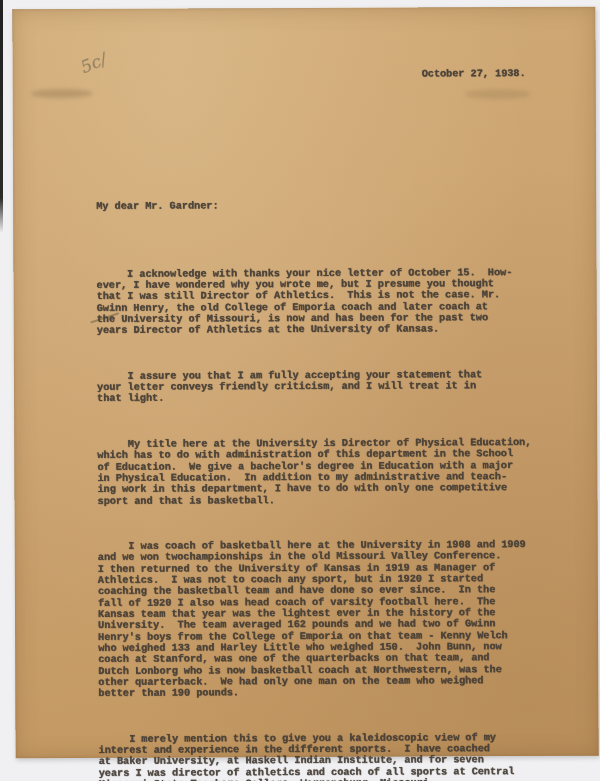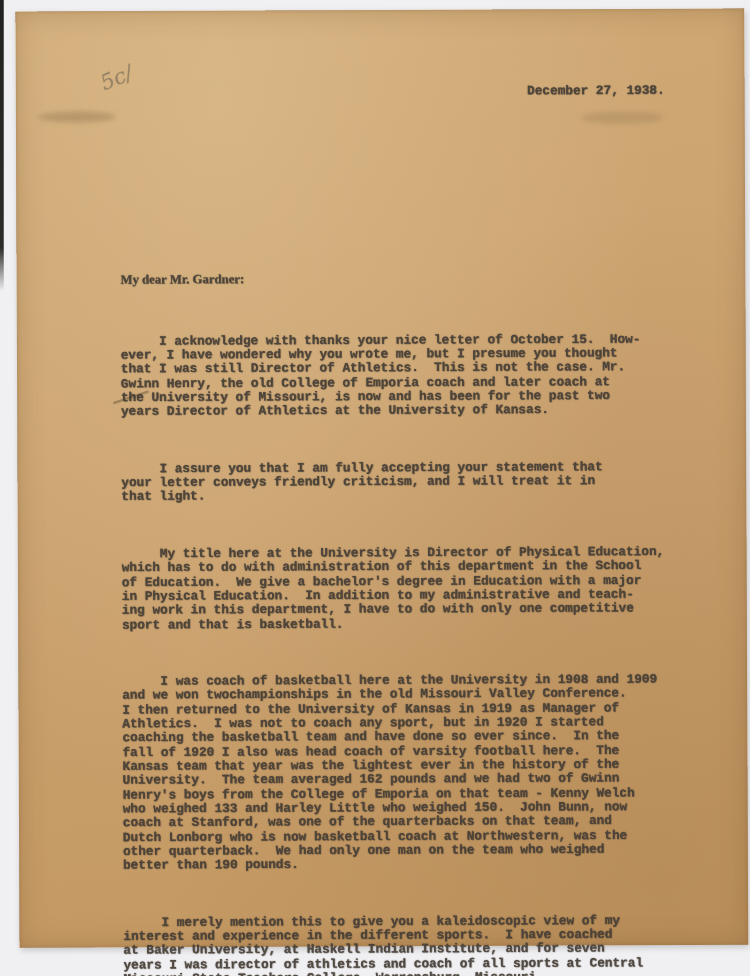--- a/index.html
+++ b/index.html
@@ -54,21 +54,21 @@
     font-family: "DejaVu Serif", serif;
     font-style: italic;
     font-size: 17px;
     color: var(--pencil, #87795f);
     transform: rotate(-22deg);
     opacity: 0.8;
     text-shadow: 0 0 1px rgba(135,121,95,0.5);
   }
   .date-line   { left: 409px; top: 61px; }
   .recipient   { left: 118px; top: 154px; }
-  .salutation  { left: 83px;  top: 210px; font-family: Liberation Serif, serif; }
+  .salutation  { left: 83px;  top: 192px; }
   .letter-body { left: 83px;  top: 237px; width: 440px; }
   .letter-body .para { margin: 0 0 11.35px 0; white-space: pre; }
   .smudge {
     position: absolute;
     border-radius: 50%;
     filter: blur(2px);
   }
   .smudge-top-left {
     left: 18px; top: 80px;
     width: 62px; height: 9px;
@@ -96,21 +96,21 @@
   <div class="edge-strip"></div>
 
   <div class="paper">
 
     <div class="pencil-note">5c/</div>
 
     <div class="smudge smudge-top-left"></div>
     <div class="smudge smudge-under-date"></div>
     <div class="crease-mark"></div>
 
-    <div class="type date-line">December 27, 1938.</div>
+    <div class="type date-line">October 27, 1938.</div>
 
 
     <div class="type salutation">My dear Mr. Gardner:</div>
 
     <div class="type letter-body">
       <div class="para">     I acknowledge with thanks your nice letter of October 15.  How-
 ever, I have wondered why you wrote me, but I presume you thought
 that I was still Director of Athletics.  This is not the case. Mr.
 Gwinn Henry, the old College of Emporia coach and later coach at
 the University of Missouri, is now and has been for the past two

